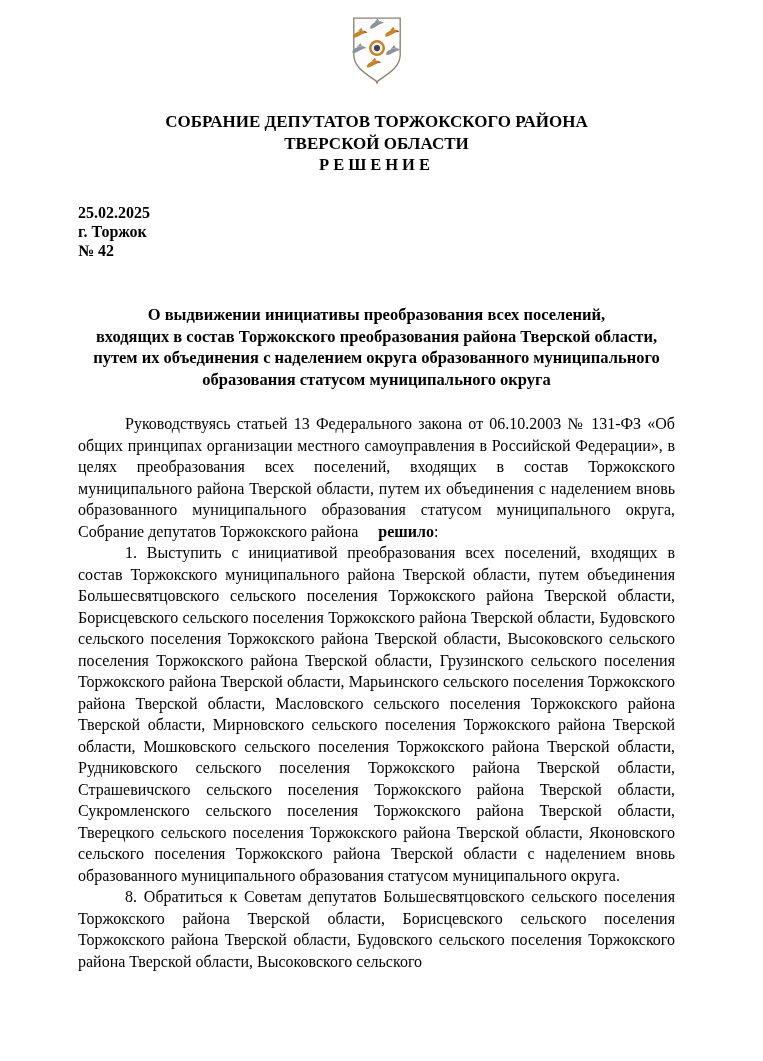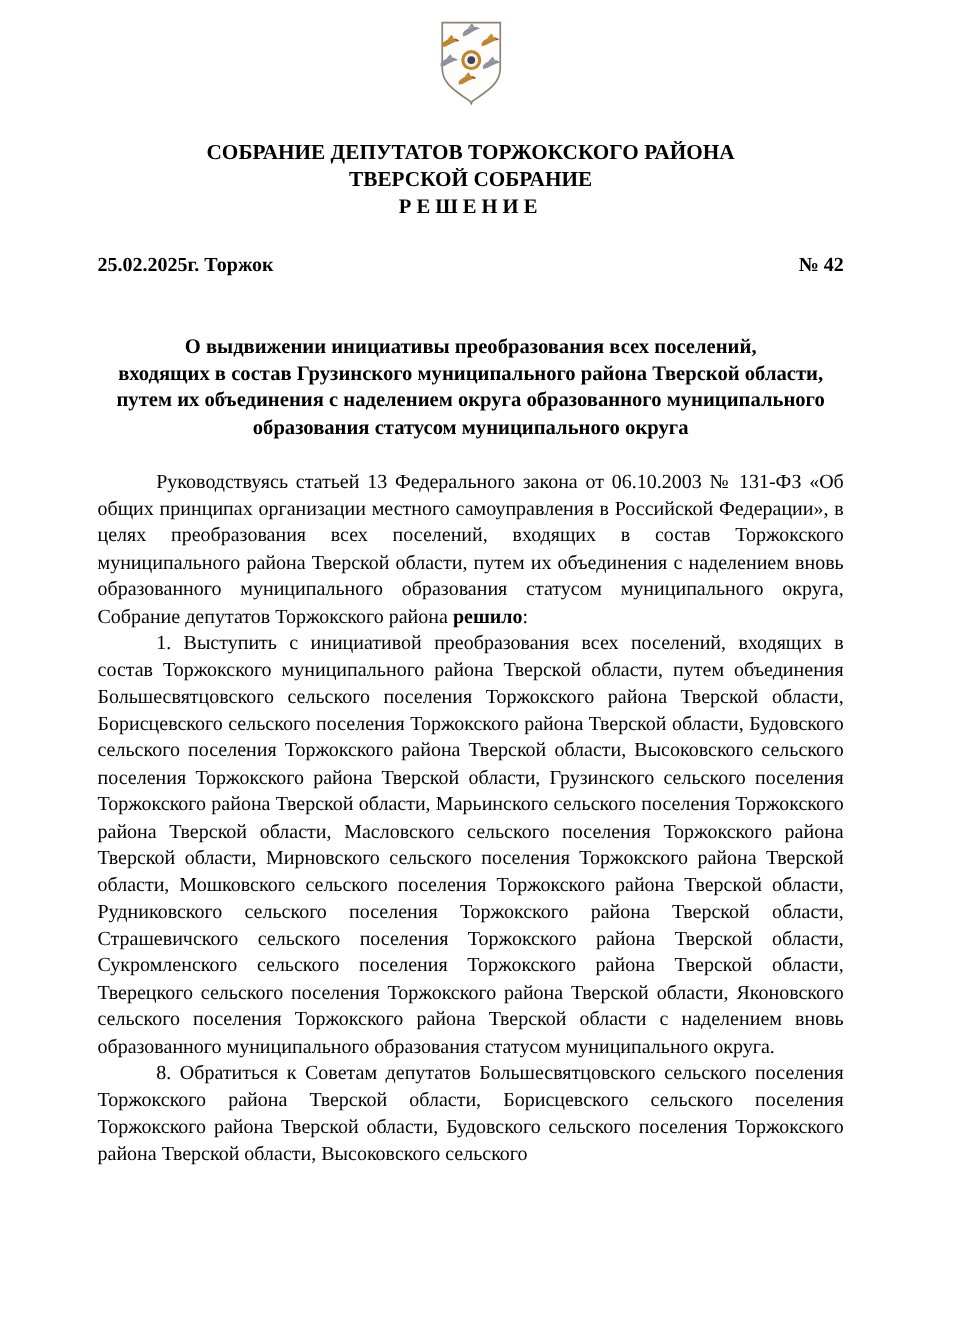--- a/index.html
+++ b/index.html
@@ -34,40 +34,41 @@
     line-height: 19px;
   }
   .date-row {
     margin-top: 29px;
     display: flex;
     justify-content: space-between;
     align-items: baseline;
     font-weight: bold;
     font-size: 16px;
     line-height: 19px;
+    flex-direction: column;
   }
   .date-row .place { flex: 1; text-align: left; }
   .doc-title {
     margin-top: 44px;
     text-align: center;
     font-weight: bold;
     font-size: 16.5px;
     line-height: 21.5px;
   }
   .doc-body {
     margin-top: 23px;
     font-size: 16px;
     line-height: 21.5px;
     text-align: justify;
   }
   .doc-body p {
     margin: 0;
     text-indent: 47px;
   }
-  .bold { font-weight: bold; }
+  .bold { font-weight: bold; margin-left: 16px; }
 </style>
 </head>
 <body>
 
 <div class="page">
 
   <div class="emblem-wrap">
     <svg width="58" height="70" viewBox="0 0 60 72" aria-hidden="true">
 
       <path d="M6 3 H54 V41 C54 52 46 58 31 68 L30 70 L29 68 C14 58 6 52 6 41 Z" stroke="#8a8274" stroke-width="1.4" fill="#fefdfb"></path>
@@ -105,34 +106,34 @@
       <g transform="translate(19,47) rotate(-6)" fill="#c0862e">
         <path d="M0 5 C3 1.5 8 0.5 12 1.5 L15 3.5 C10 4 7 5.5 3.5 7 L0 7.5 Z"></path>
         <path d="M5 1.5 L9 -2 L10.5 1 Z"></path>
         <path d="M11 1.5 L14.5 3 L13 4.2 Z" fill="#b3402e"></path>
       </g>
     </svg>
   </div>
 
   <div class="org-name">
     <div>СОБРАНИЕ ДЕПУТАТОВ ТОРЖОКСКОГО РАЙОНА</div>
-    <div>ТВЕРСКОЙ СОБРАНИЕ</div>
+    <div>ТВЕРСКОЙ ОБЛАСТИ</div>
   </div>
 
   <div class="doc-type">РЕШЕНИЕ</div>
 
   <div class="date-row">
     <span class="date">25.02.2025</span>
     <span class="place">г. Торжок</span>
     <span class="number">№ 42</span>
   </div>
 
   <div class="doc-title">
     <div>О выдвижении инициативы преобразования всех поселений,</div>
-    <div>входящих в состав Грузинского муниципального района Тверской области,</div>
+    <div>входящих в состав Торжокского преобразования района Тверской области,</div>
     <div>путем их объединения с наделением округа образованного муниципального</div>
     <div>образования статусом муниципального округа</div>
   </div>
 
   <div class="doc-body">
     <p><span>Руководствуясь статьей 13 Федерального закона от 06.10.2003 № 131-ФЗ «Об общих принципах организации местного самоуправления в Российской Федерации», в целях преобразования всех поселений, входящих в состав Торжокского муниципального района Тверской области, путем их объединения с наделением вновь образованного муниципального образования статусом муниципального округа, Собрание депутатов Торжокского района </span><span class="bold">решило</span><span>:</span></p>
     <p>1. Выступить с инициативой преобразования всех поселений, входящих в состав Торжокского муниципального района Тверской области, путем объединения Большесвятцовского сельского поселения Торжокского района Тверской области, Борисцевского сельского поселения Торжокского района Тверской области, Будовского сельского поселения Торжокского района Тверской области, Высоковского сельского поселения Торжокского района Тверской области, Грузинского сельского поселения Торжокского района Тверской области, Марьинского сельского поселения Торжокского района Тверской области, Масловского сельского поселения Торжокского района Тверской области, Мирновского сельского поселения Торжокского района Тверской области, Мошковского сельского поселения Торжокского района Тверской области, Рудниковского сельского поселения Торжокского района Тверской области, Страшевичского сельского поселения Торжокского района Тверской области, Сукромленского сельского поселения Торжокского района Тверской области, Тверецкого сельского поселения Торжокского района Тверской области, Яконовского сельского поселения Торжокского района Тверской области с наделением вновь образованного муниципального образования статусом муниципального округа.</p>
     <p>8. Обратиться к Советам депутатов Большесвятцовского сельского поселения Торжокского района Тверской области, Борисцевского сельского поселения Торжокского района Тверской области, Будовского сельского поселения Торжокского района Тверской области, Высоковского сельского</p>
   </div>
 

